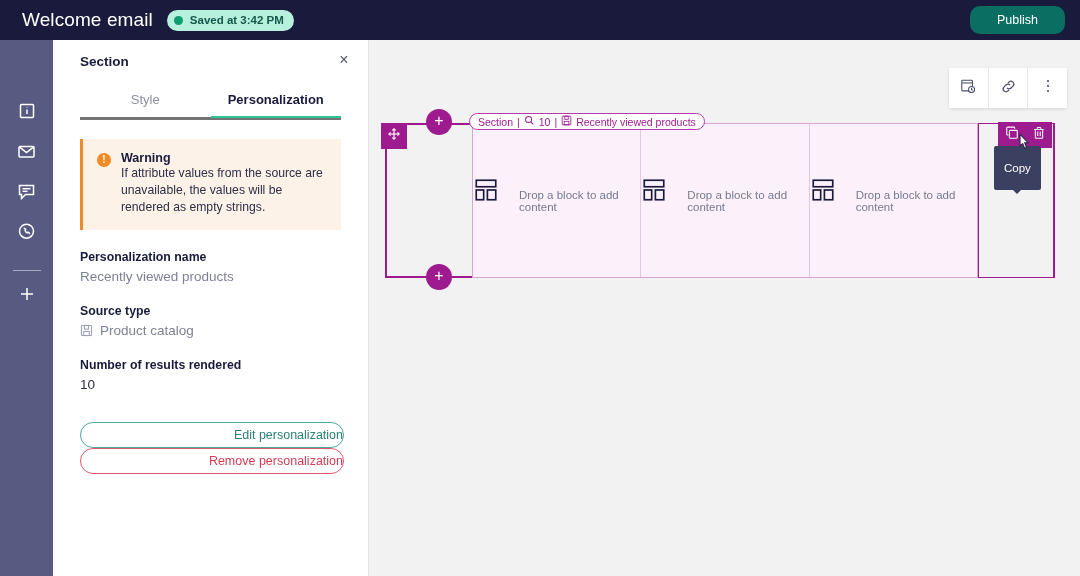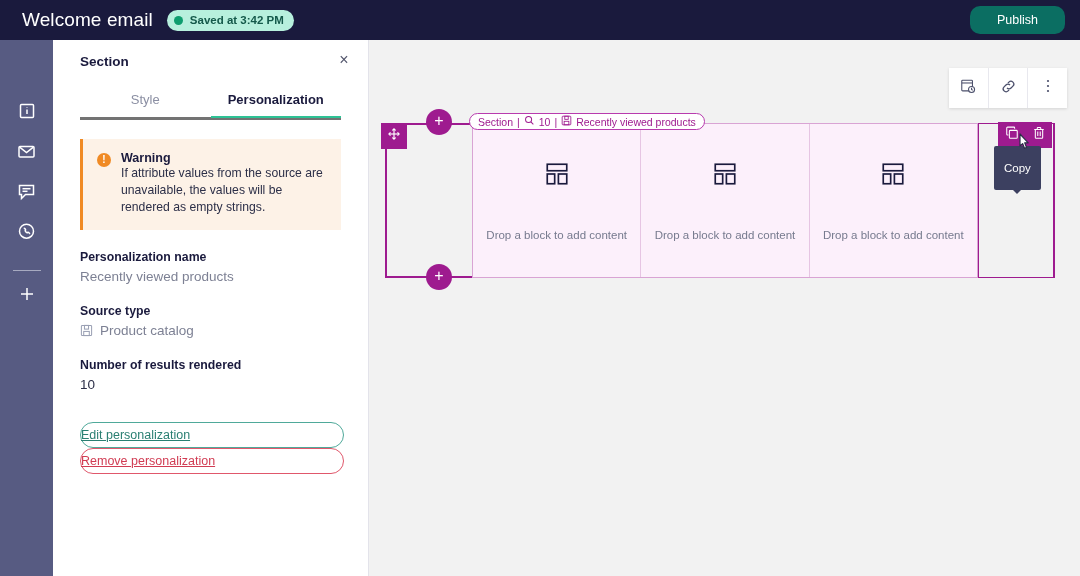--- a/index.html
+++ b/index.html
@@ -120,21 +120,21 @@
     font-size: 13.5px; color: #7d8194; margin-top: 5px;
     display: flex; align-items: center;
   }
   .field-value .vico { margin-right: 7px; display:flex; }
   .field-value-num { font-size: 13.5px; color: #2c2f48; margin-top: 5px; }
 
   .btn-outline {
     display: block; width: 264px; height: 26px; margin: 0 27px;
     background: #ffffff; font-size: 12.5px; cursor: pointer;
     border-radius: 13px;
-    line-height: 24px; text-align: left; text-decoration: underline;
+    line-height: 24px; text-align: right;
   }
   .btn-edit { border: 1px solid #4fa99a; color: #2a7f72; margin-top: 30px; }
   .btn-remove { border: 1px solid #e0576b; color: #d13c53; }
 
   
   .canvas {
     position: absolute; top: 40px; left: 369px;
     width: 711px; height: 536px; background: #f2f2f2;
   }
 
@@ -193,21 +193,21 @@
 
   
   .cols {
     position: absolute; left: 103px; top: 83px;
     width: 506px; height: 155px;
     border: 1px solid #d9a4d4;
     display: flex; background: #fcf0fb;
   }
   .col {
     flex: 1; border-right: 1px solid #e6c5e3;
-    display: flex; flex-direction: column;
+    display: flex; flex-direction: row;
     align-items: center; justify-content: center; gap: 20px;
   }
   .col:last-child { border-right: none; }
   .col-icon { color: #1a1a3d; margin-bottom: 18px; }
   .col-text { font-size: 11.5px; color: #767a8e; }
 
   .right-block {
     position: absolute; left: 609px; top: 83px;
     width: 76px; height: 155px;
     border: 1px solid #9e1b8f; background: #f2f2f2;

